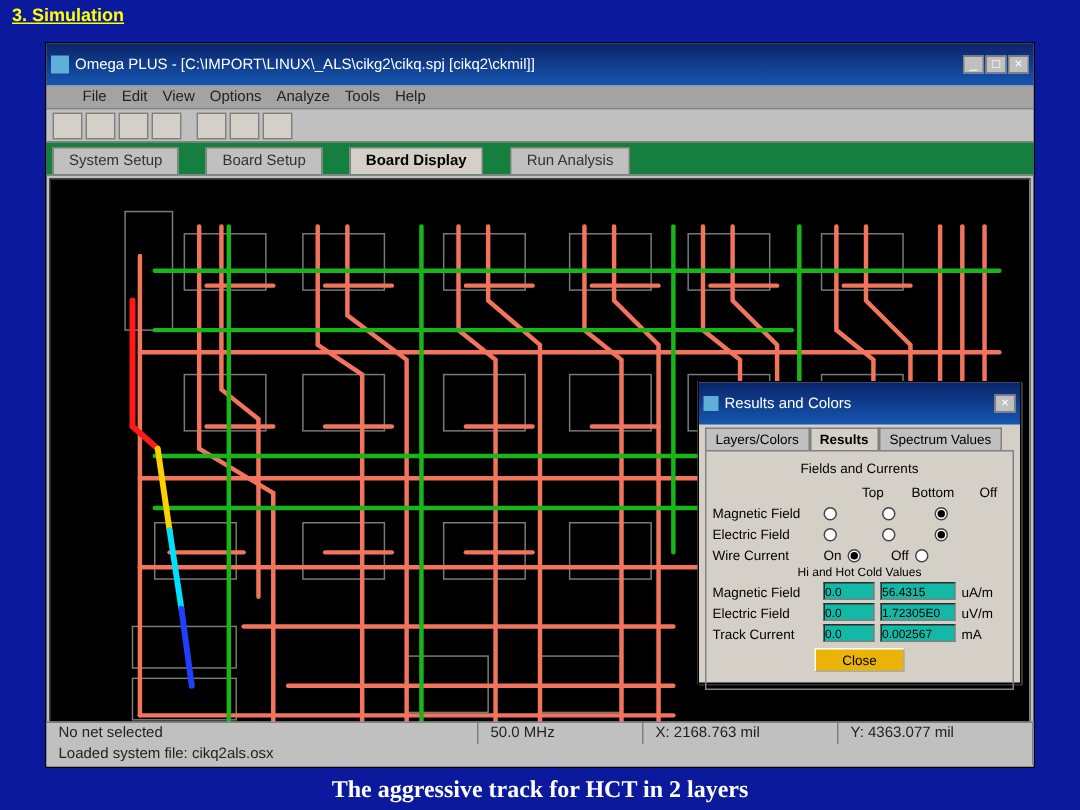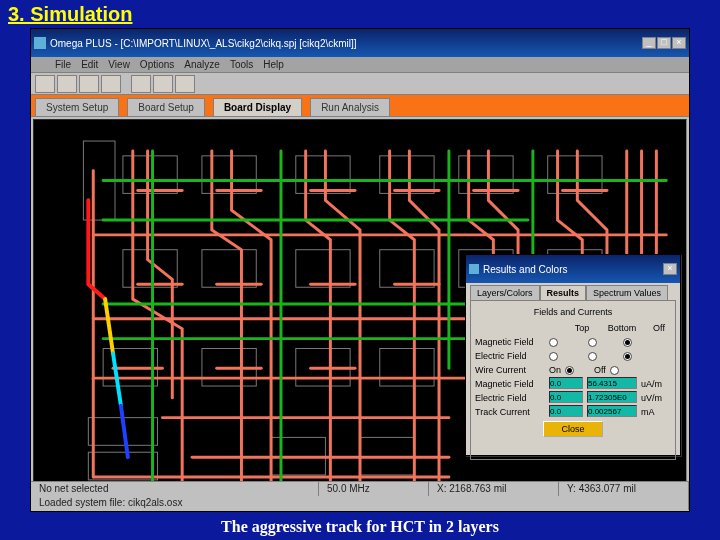--- a/index.html
+++ b/index.html
@@ -1,30 +1,30 @@
 <!DOCTYPE html>
 <html><head>
 <meta charset="utf-8">
 <style>
   * { box-sizing: border-box; margin: 0; padding: 0; }
   body { width: 720px; height: 540px; background: #0b1a9c; font-family: Arial, sans-serif; overflow: hidden; position: relative; }
-  .slide-title { color: #ffff00; font-weight: bold; font-size: 20px; padding: 3px 8px; text-decoration: underline; }
+  .slide-title { color: #ffff00; font-weight: bold; font-size: 12px; padding: 3px 8px; text-decoration: underline; }
   .caption { position: absolute; bottom: 4px; width: 100%; text-align: center; color: #fff; font-family: "Times New Roman", serif; font-size: 16px; font-weight: bold; }
 
   .app-window { position: absolute; left: 30px; top: 28px; width: 660px; height: 484px; background: #c0c0c0; border: 1px solid #000; font-size: 10px; }
   .titlebar { background: linear-gradient(#0a246a,#1657b1); color: #fff; height: 16px; display: flex; align-items: center; padding: 14px 3px; }
   .titlebar .icon { width: 12px; height: 12px; background: #5fb0d8; margin-right: 4px; }
   .titlebar .title-text { flex: 1; font-size: 10px; }
   .win-btns { display: flex; gap: 1px; }
   .win-btn { width: 14px; height: 12px; background: #c0c0c0; border: 1px solid #808080; font-size: 9px; line-height: 9px; text-align: center; }
   .menubar { background: #a3a3a3; height: 16px; display: flex; align-items: center; gap: 10px; padding: 0 24px; border-bottom: 1px solid #808080; }
   .menubar span { font-size: 10px; color: #222; }
   .toolbar { height: 22px; background: #c0c0c0; border-bottom: 1px solid #808080; display: flex; align-items: center; gap: 2px; padding: 0 4px; }
   .tool-btn { width: 20px; height: 18px; background: #d4d0c8; border: 1px solid #808080; }
-  .tabbar { height: 22px; background: #f97316; display: flex; align-items: flex-end; gap: 7px; padding: 0 4px; border-bottom: 1px solid #808080; }
+  .tabbar { height: 22px; background: #15803d; display: flex; align-items: flex-end; gap: 17px; padding: 0 4px; border-bottom: 1px solid #808080; }
   .tab { padding: 3px 10px; font-size: 10px; background: #c0c0c0; border: 1px solid #808080; border-bottom: none; margin-right: 1px; color: #333; }
   .tab.active { background: #d4d0c8; font-weight: bold; color: #000; }
 
   .board { position: relative; margin: 2px; height: 376px; background: #000; border: 1px inset #808080; overflow: hidden; }
   .board svg { width: 100%; height: 100%; }
 
   .statusbar { position: absolute; bottom: 0; left: 0; right: 0; height: 30px; background: #c0c0c0; border-top: 1px solid #808080; font-size: 10px; color: #222; }
   .status-row { display: flex; height: 14px; align-items: center; }
   .status-cell { padding: 0 8px; border-right: 1px solid #808080; height: 100%; line-height: 14px; }
   .status-cell.wide { flex: 1; }
@@ -228,20 +228,21 @@
       <span class="radio sel"></span>
     </div>
     <div class="row">
       <span class="lbl">Wire Current</span>
       <span>On</span>
       <span class="radio sel"></span>
         <span style="width:12px"></span>
       <span>Off</span>
       <span class="radio"></span>
     </div>
+    <div class="hdr-sm">Hi and Hot Cold Values</div>
     <div class="row">
       <span class="lbl">Magnetic Field</span>
       <span class="valbox">0.0</span>
       <span class="valbox wide">56.4315</span>
       <span>uA/m</span>
     </div>
     <div class="row">
       <span class="lbl">Electric Field</span>
       <span class="valbox">0.0</span>
       <span class="valbox wide">1.72305E0</span>

